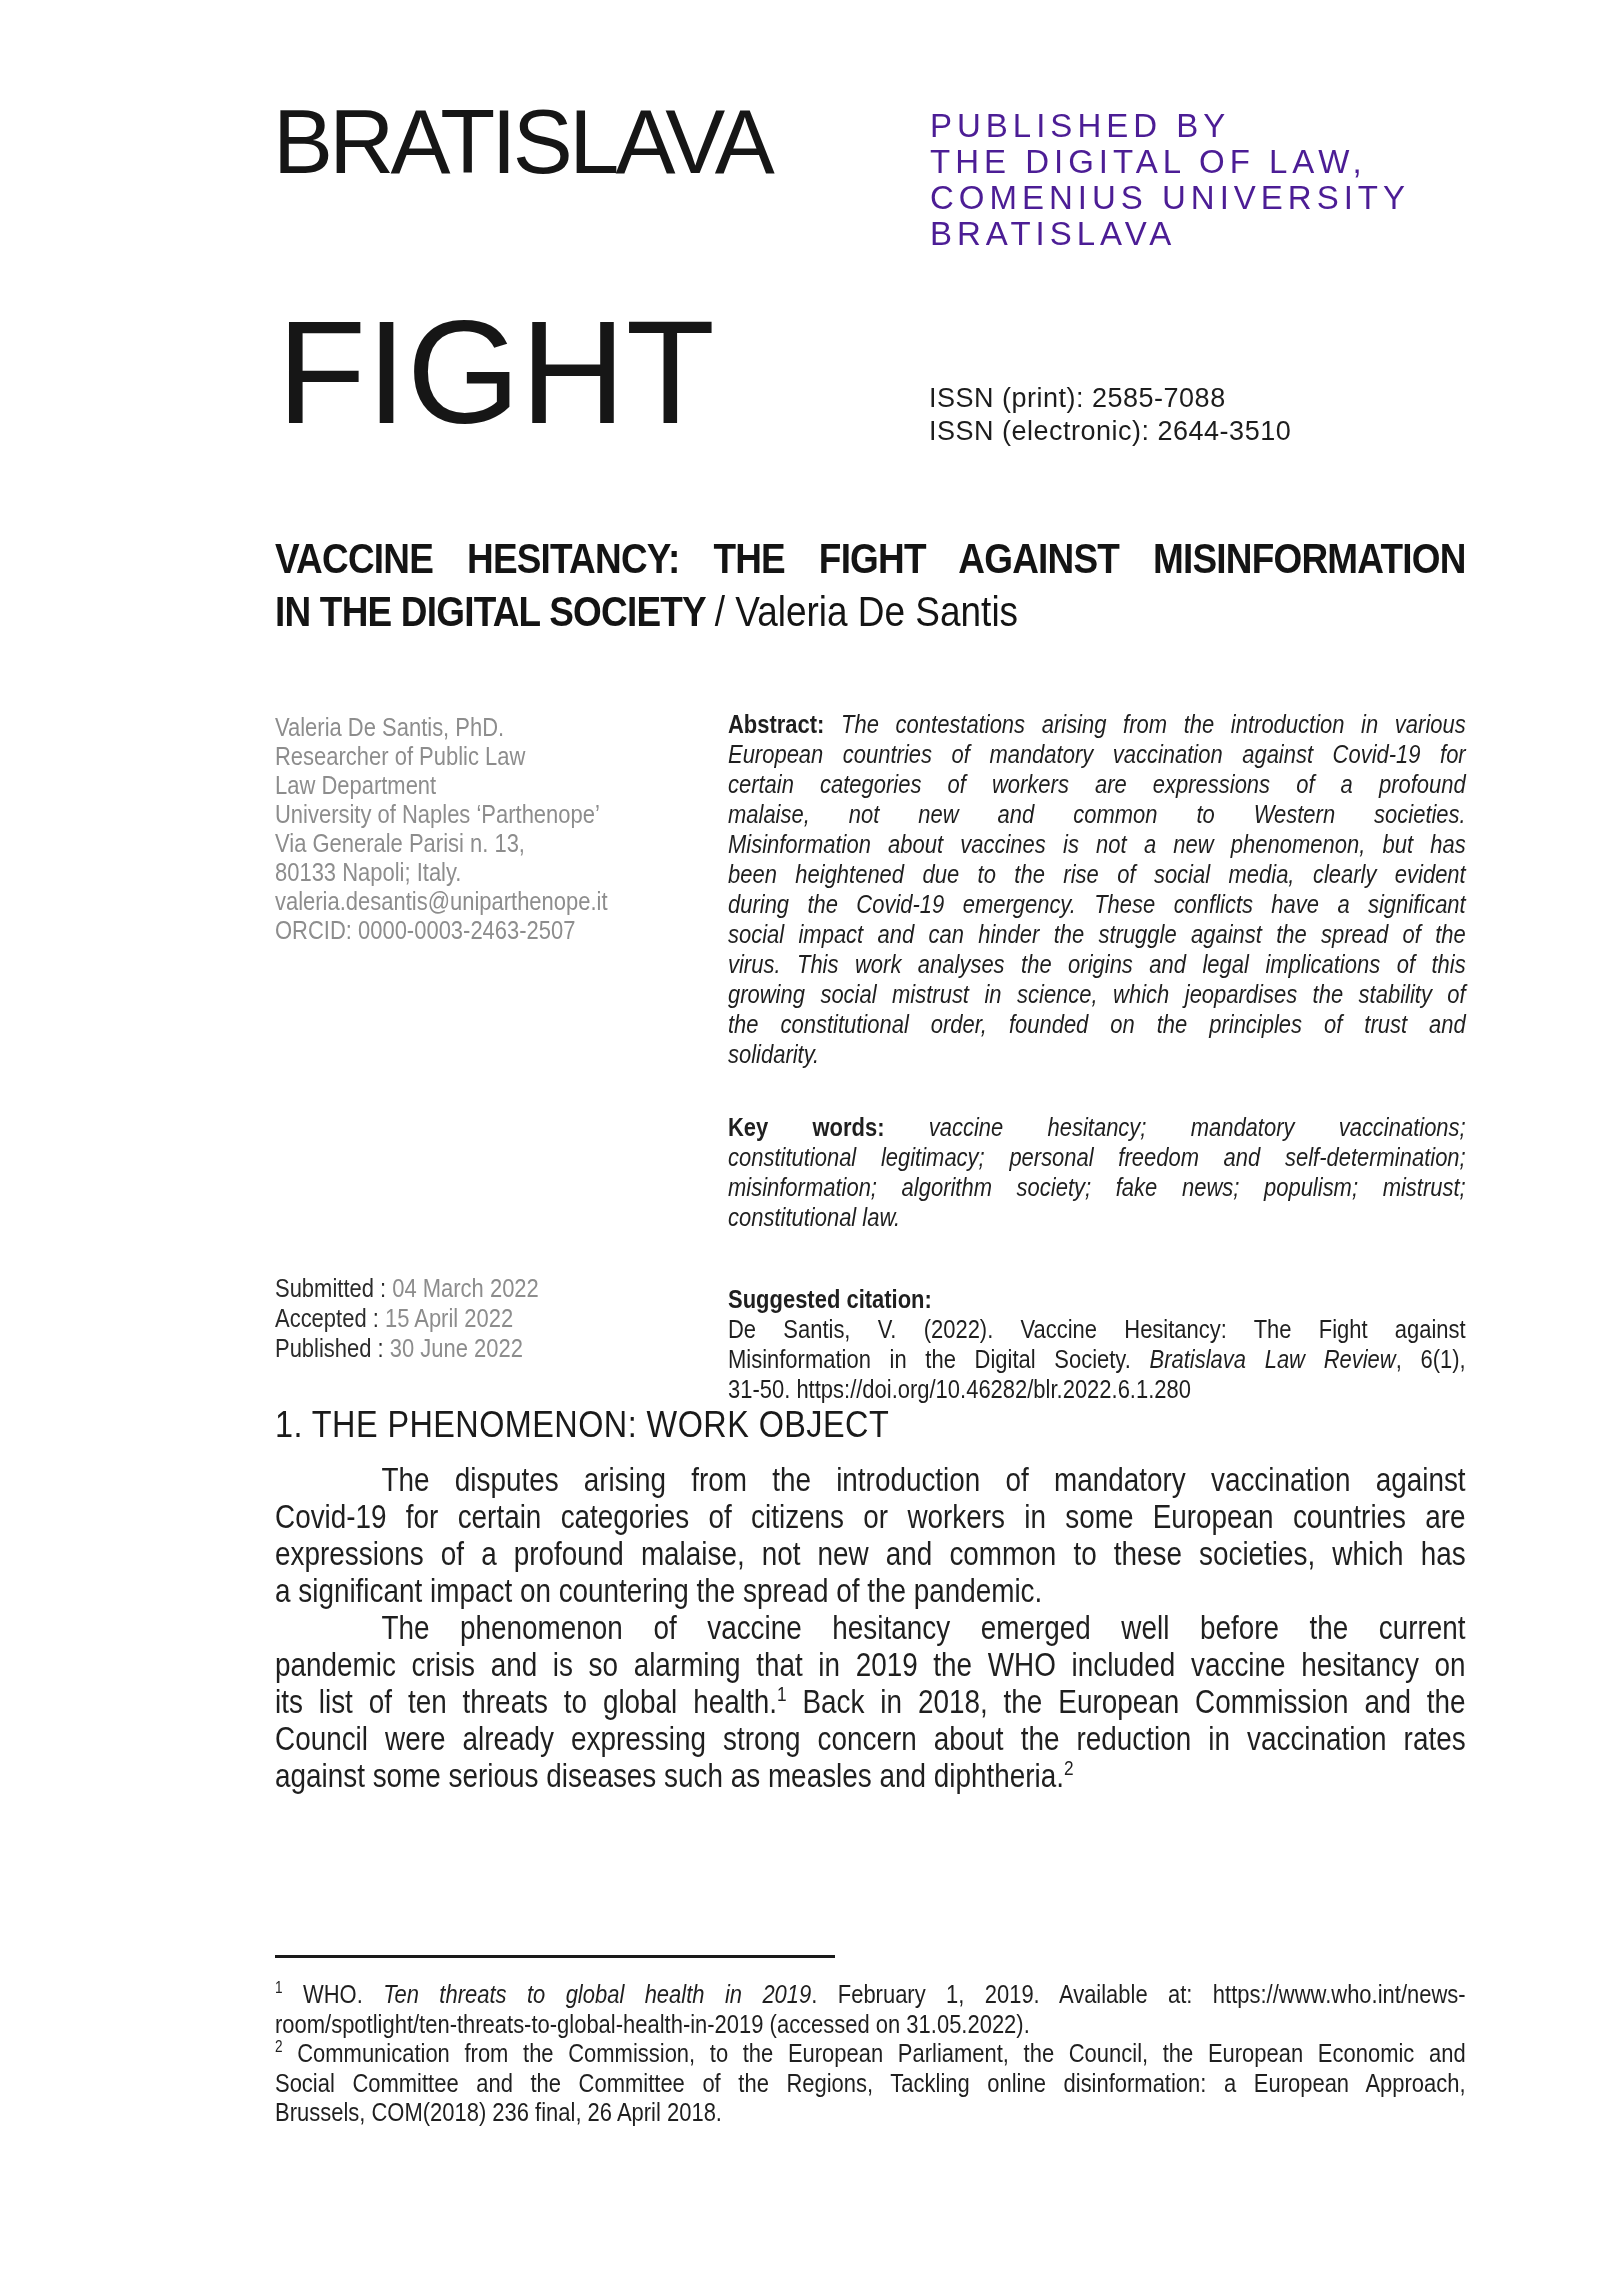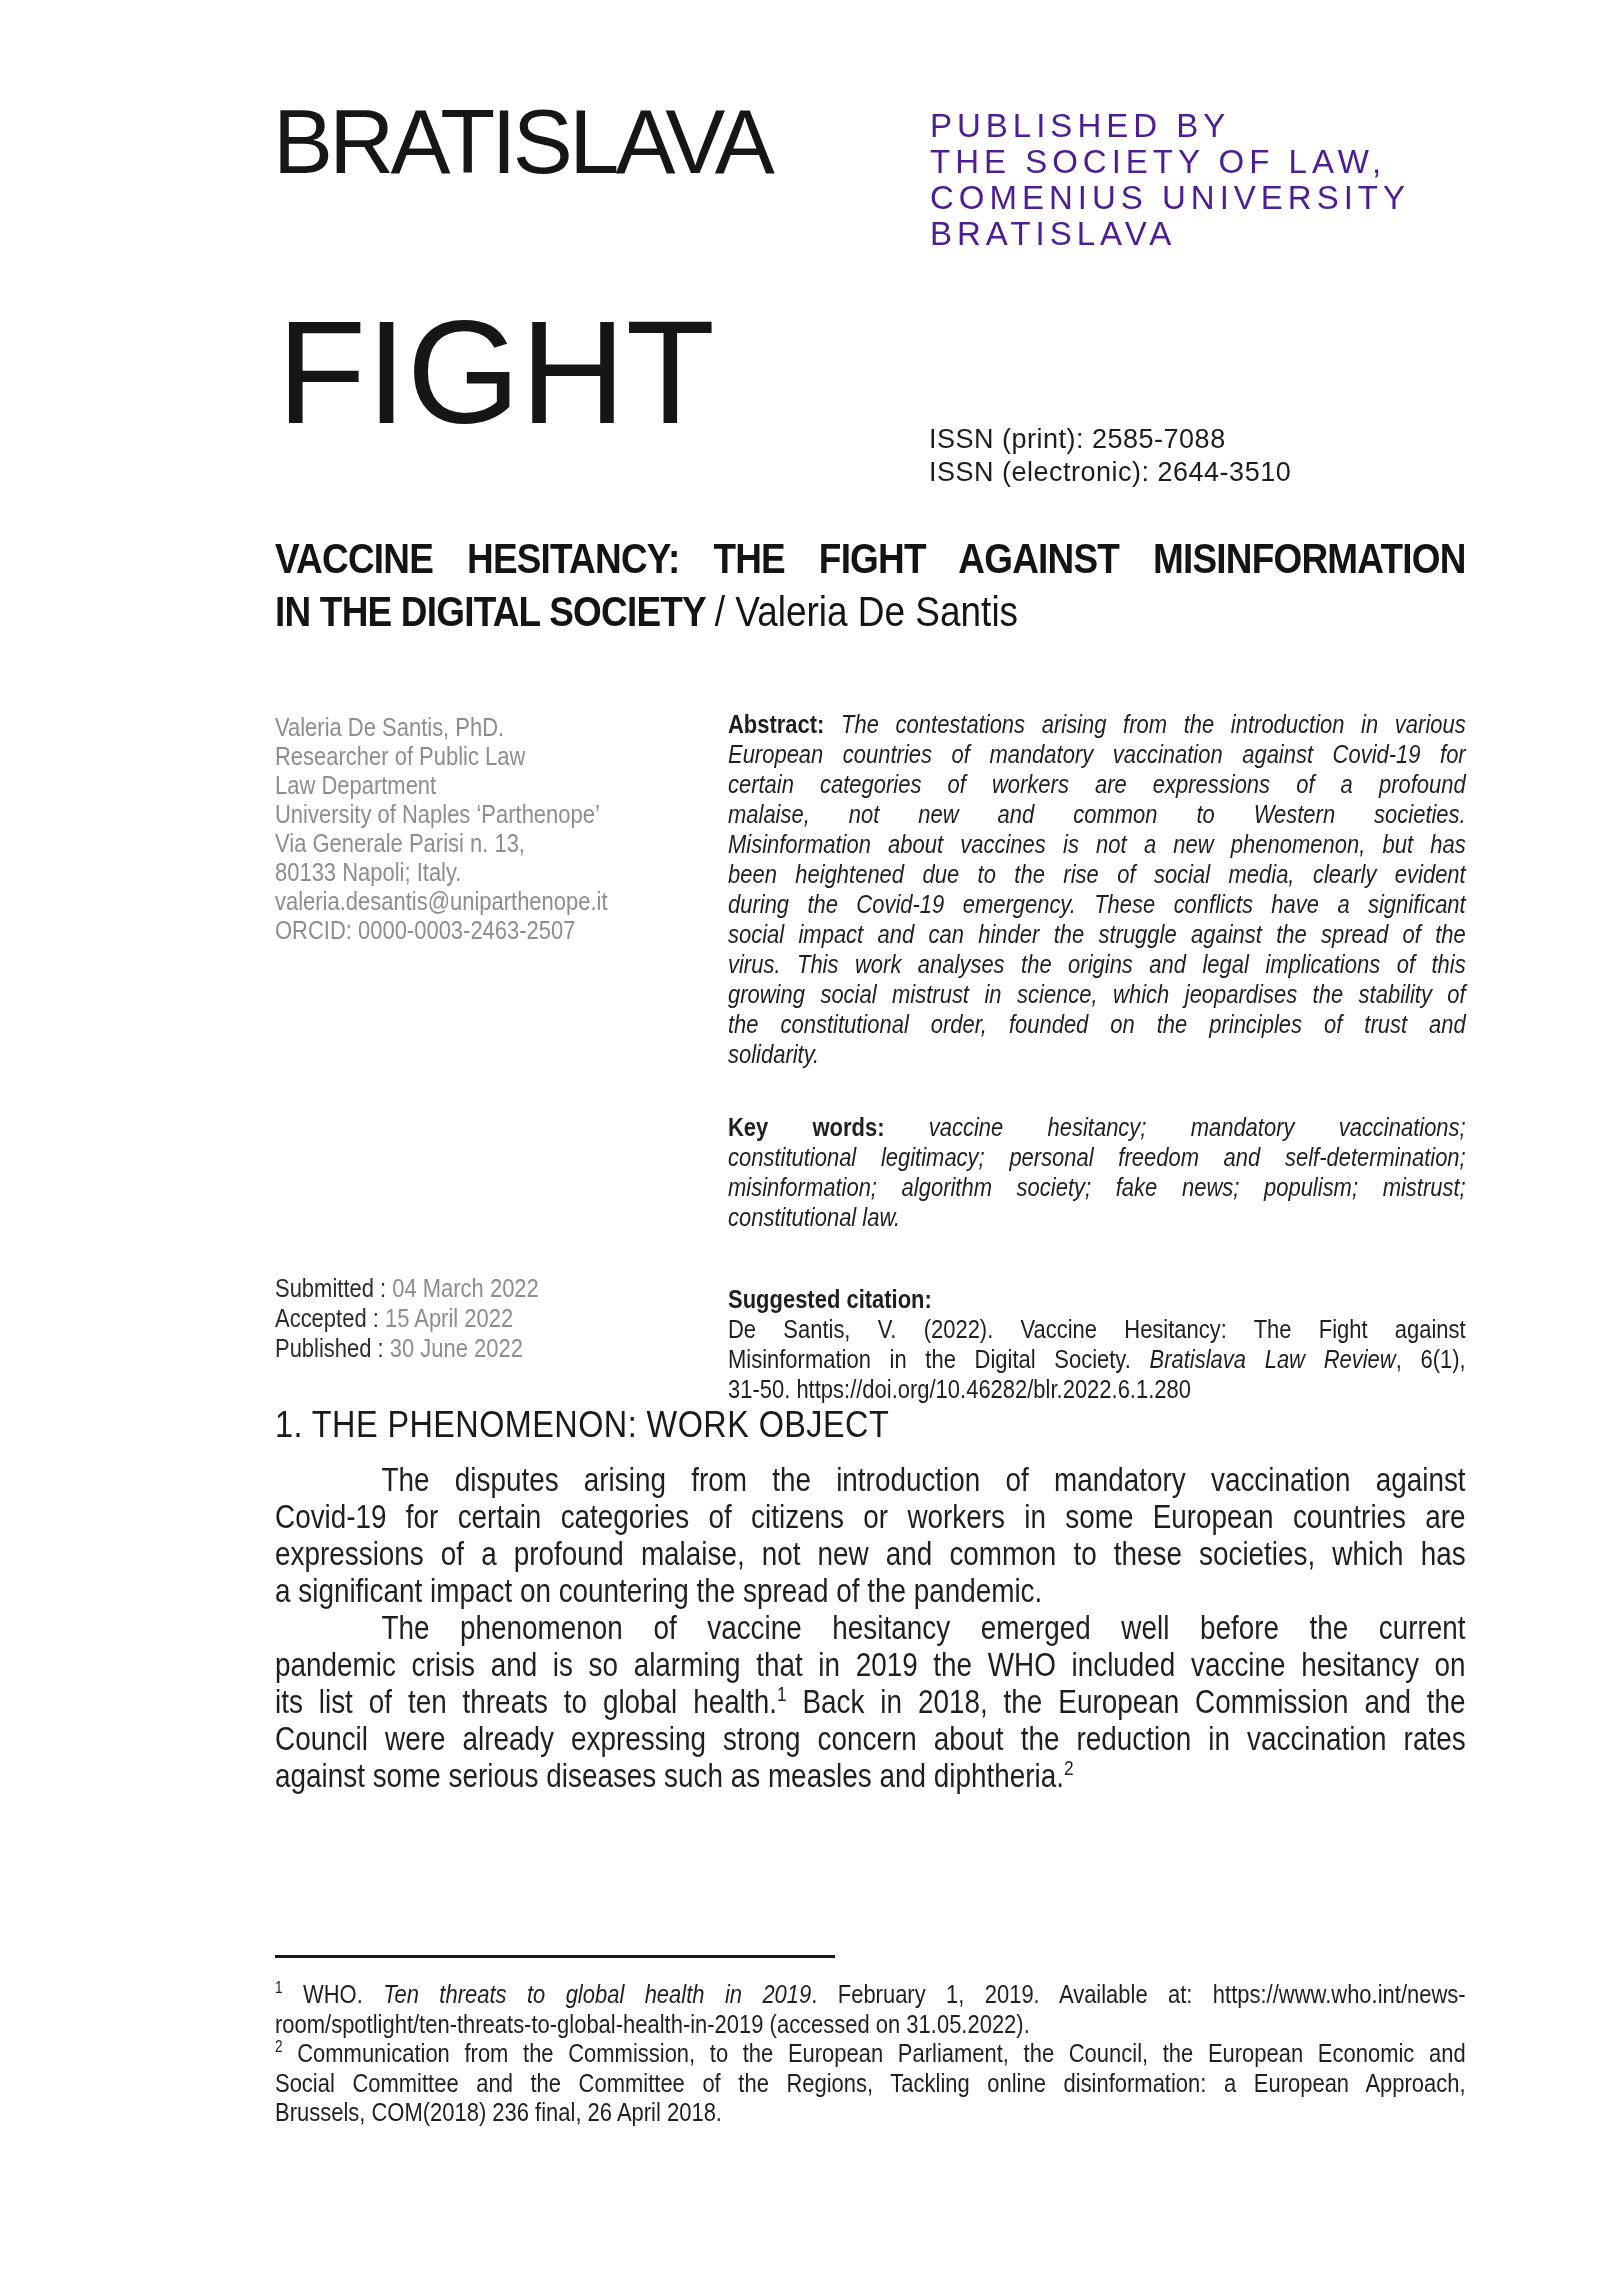--- a/index.html
+++ b/index.html
@@ -7,21 +7,21 @@
         font-family:"Liberation Sans",sans-serif;color:#1c1c1c;overflow:hidden;}
   .abs{position:absolute;}
   
   .cx{transform:scaleX(0.845);transform-origin:0 0;}
   .cx88{transform:scaleX(0.88);transform-origin:0 0;}
   .cx9{transform:scaleX(0.9);transform-origin:0 0;}
 
   .logo-l1{font-size:90px;line-height:1;letter-spacing:-3.7px;color:#161616;}
   .logo-l2{font-size:146px;line-height:1;letter-spacing:0;color:#161616;}
   .pub{font-size:33px;line-height:36px;letter-spacing:5px;color:#4c1d95;}
-  .issn{font-size:27px;line-height:33px;letter-spacing:0.5px;color:#1d1d1d;margin-top:41px;}
+  .issn{font-size:27px;line-height:33px;letter-spacing:0.5px;color:#1d1d1d;}
 
   .title{font-size:42px;font-weight:700;line-height:53px;letter-spacing:-0.9px;
          color:#141414;width:1353px;}
   .t2{font-weight:400;letter-spacing:0;}
 
   .authorinfo{font-size:26px;line-height:29px;color:#8d8d8d;width:646px;}
   .dates{font-size:26px;line-height:30px;color:#8d8d8d;width:646px;}
   .lbl{color:#2b2b2b;}
 
   .rcol{font-size:26px;line-height:30px;width:873px;color:#1f1f1f;}
@@ -41,21 +41,21 @@
 </head>
 <body>
 
 <div class="page">
 
   <div class="abs logo-l1" style="left:273px;top:97px;">BRATISLAVA</div>
   <div class="abs logo-l2" style="left:277px;top:300px;">FIGHT</div>
 
   <div class="abs pub" style="left:930px;top:108px;">
       <div class="ln">PUBLISHED BY</div>
-      <div class="ln">THE SOCIETY OF LAW,</div>
+      <div class="ln">THE DIGITAL OF LAW,</div>
       <div class="ln">COMENIUS UNIVERSITY</div>
       <div class="ln">BRATISLAVA</div>
     </div>
 
   <div class="abs issn" style="left:929px;top:382px;">
     <div class="ln">ISSN (print): 2585-7088</div>
     <div class="ln">ISSN (electronic): 2644-3510</div>
   </div>
 
   <div class="abs cx88 title" style="left:275px;top:532px;">

